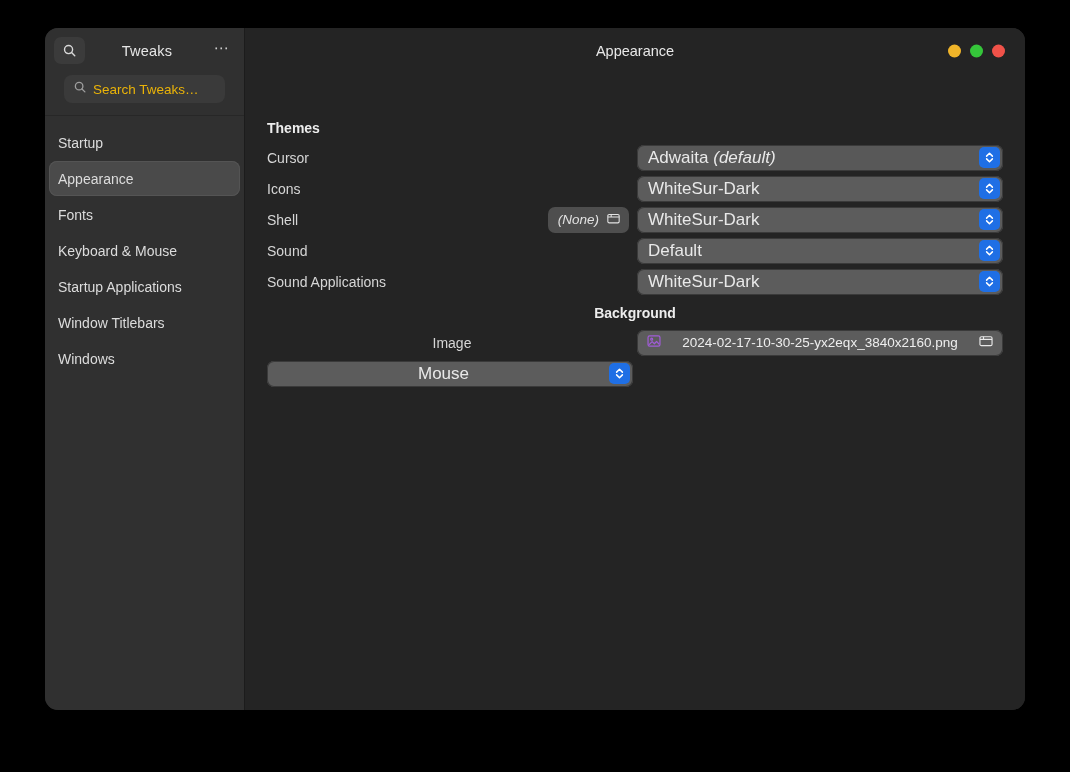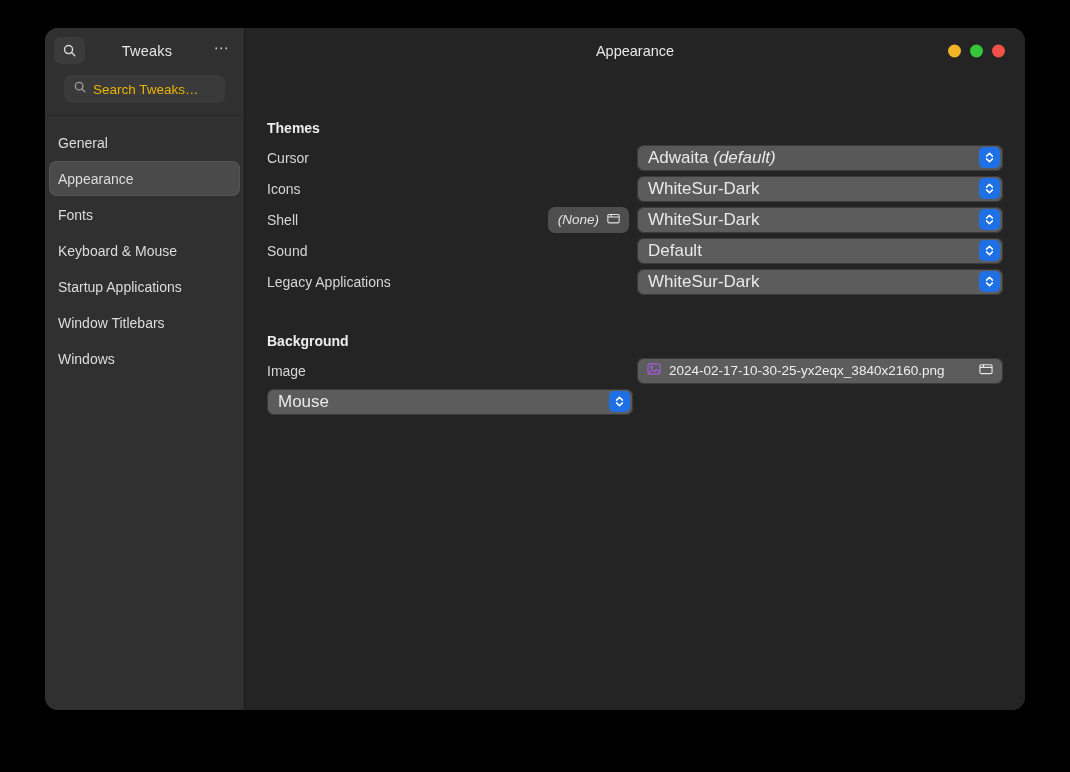--- a/index.html
+++ b/index.html
@@ -157,21 +157,21 @@
   #settings {
     padding: 47px 22px 0 22px;
   }
 
   .group-title {
     color: #ededed;
     font-size: 14px;
     font-weight: bold;
     margin-bottom: 6px;
   }
-  .group + .group { margin-top: 36px; }
+  .group + .group { margin-top: 8px; text-align: center; }
 
   .row {
     display: flex;
     align-items: center;
     height: 31px;
     margin-bottom: 0px;
   }
   .row + .row { margin-top: 0px; }
 
   .row-label {
@@ -289,21 +289,21 @@
           </svg>
         </span>
         <span class="ph">Search Tweaks…</span>
       </div>
     </div>
 
     <div class="sidebar-sep"></div>
 
     <div id="sidebar-list">
         <div class="nav-item">
-          <span>General</span>
+          <span>Startup</span>
         </div>
         <div class="nav-item selected">
           <span>Appearance</span>
         </div>
         <div class="nav-item">
           <span>Fonts</span>
         </div>
         <div class="nav-item">
           <span>Keyboard &amp; Mouse</span>
         </div>
@@ -383,21 +383,21 @@
               <div class="combo-value"><span>Default</span></div>
               <div class="combo-arrow">
                 <svg width="11" height="13" viewBox="0 0 11 13" fill="none" stroke="#ffffff" stroke-width="1.5" stroke-linecap="round" stroke-linejoin="round">
                   <path d="M2.6 5.1L5.5 2.2 8.4 5.1"></path>
                   <path d="M2.6 7.9L5.5 10.8 8.4 7.9"></path>
                 </svg>
               </div>
             </div>
           </div>
           <div class="row">
-            <div class="row-label">Legacy Applications</div>
+            <div class="row-label">Sound Applications</div>
             <div class="combo">
               <div class="combo-value"><span>WhiteSur-Dark</span></div>
               <div class="combo-arrow">
                 <svg width="11" height="13" viewBox="0 0 11 13" fill="none" stroke="#ffffff" stroke-width="1.5" stroke-linecap="round" stroke-linejoin="round">
                   <path d="M2.6 5.1L5.5 2.2 8.4 5.1"></path>
                   <path d="M2.6 7.9L5.5 10.8 8.4 7.9"></path>
                 </svg>
               </div>
             </div>
           </div>

